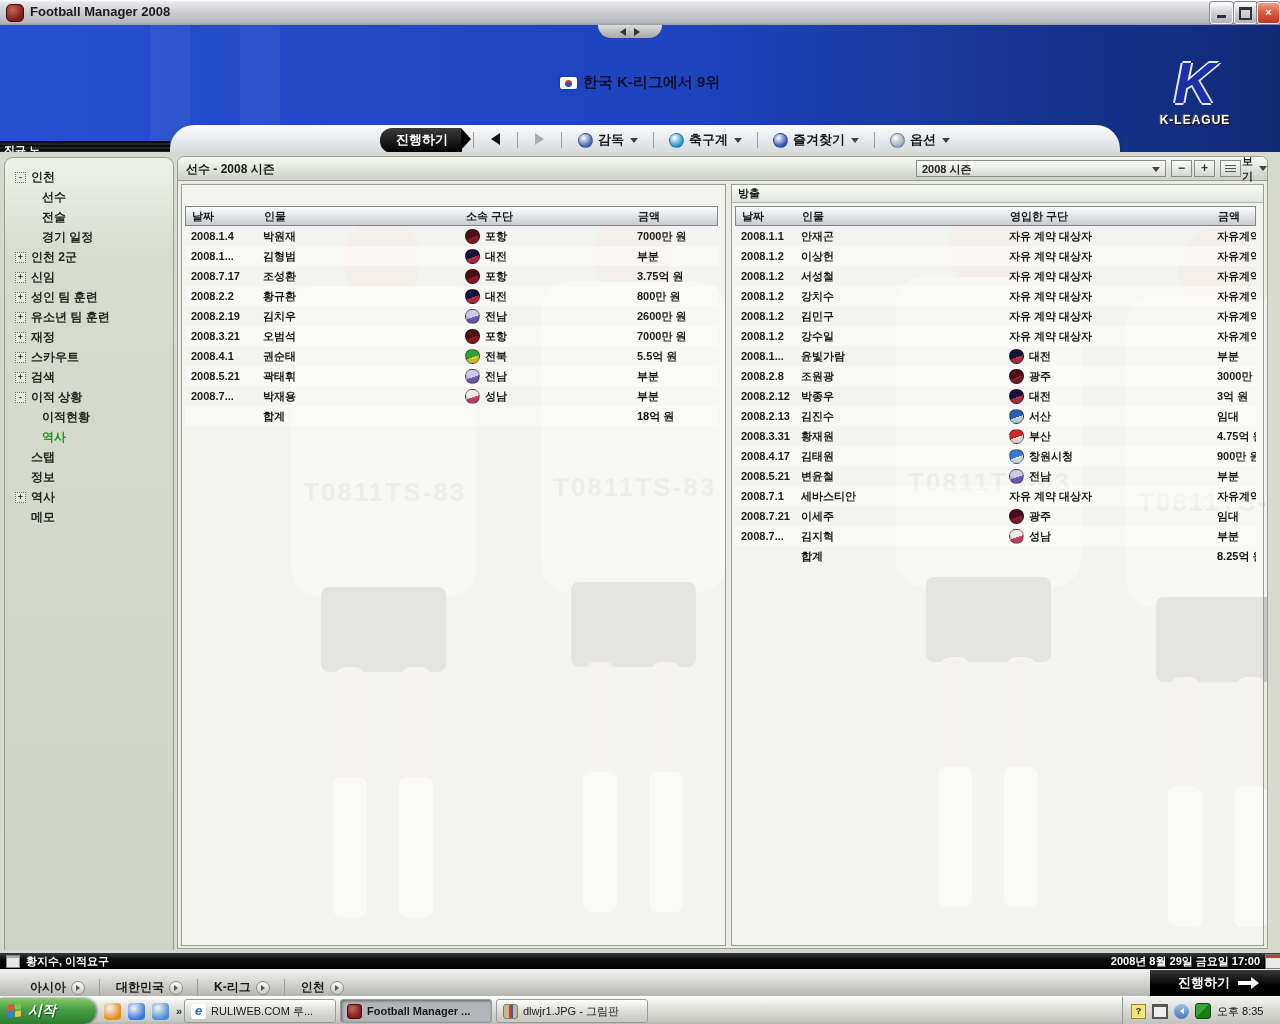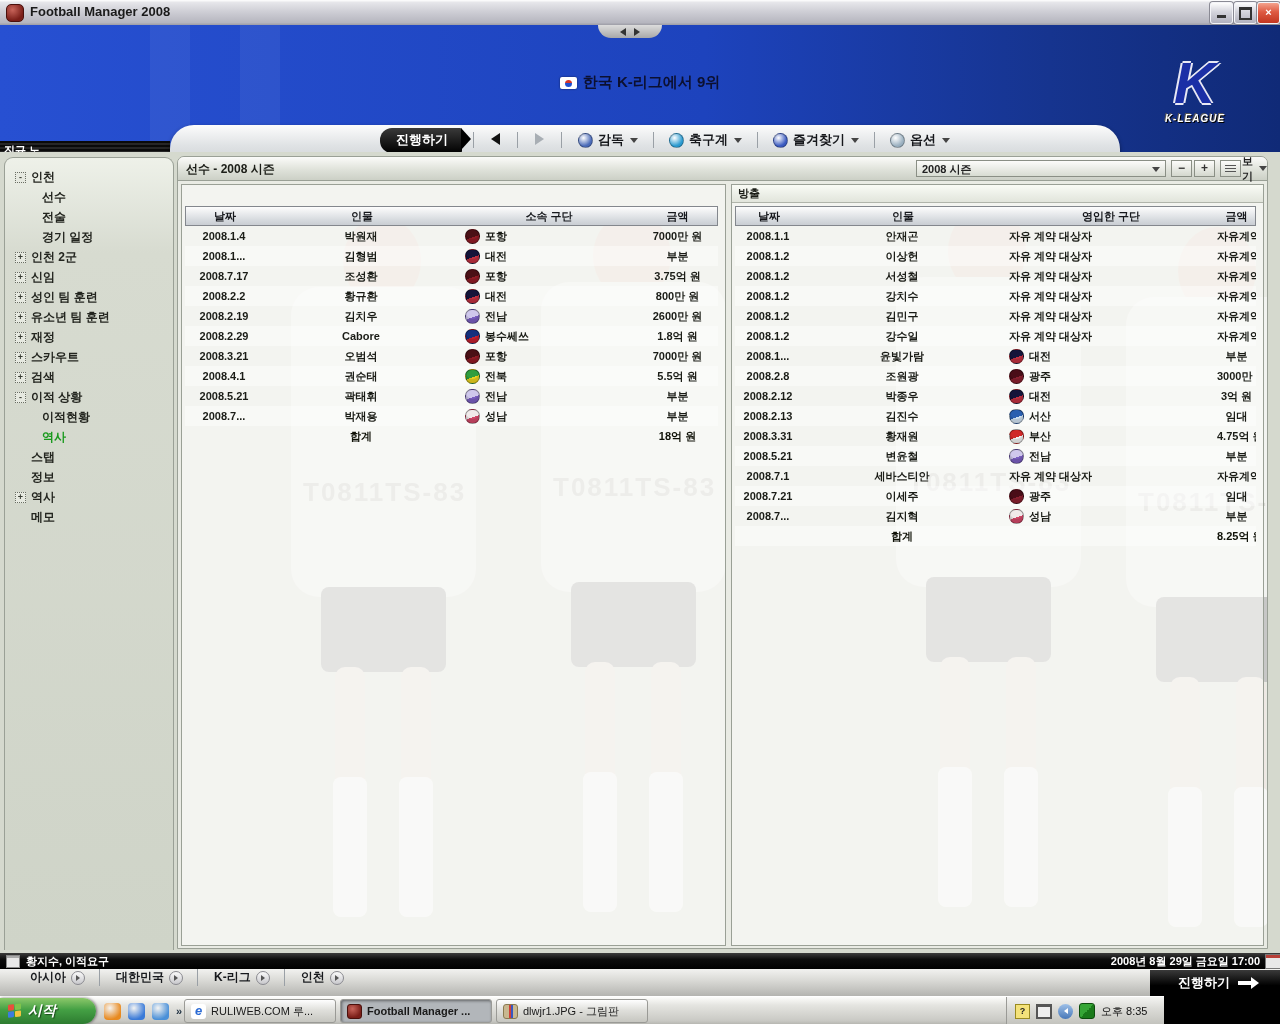--- a/index.html
+++ b/index.html
@@ -42,21 +42,21 @@
   #club-name{left:340px;top:10px;width:600px;text-align:center;font-size:30px;font-weight:bold;
     color:#0c1030;text-shadow:1px 1px 0 rgba(120,150,255,.35);letter-spacing:1px;}
   #club-sub{left:340px;top:48px;width:600px;text-align:center;font-size:15px;font-weight:bold;color:#0c1030;}
   #kr-flag{display:inline-block;width:17px;height:12px;background:#fff;border-radius:2px;vertical-align:-2px;
     margin-right:6px;position:relative;box-shadow:0 0 2px rgba(0,0,0,.6);}
   #kr-flag i{position:absolute;left:5px;top:2.5px;width:7px;height:7px;border-radius:50%;
     background:linear-gradient(#d3362a 50%,#1e4fd0 50%);}
   #kleague-logo{left:1130px;top:28px;width:130px;height:95px;text-align:center;color:#fff;}
   #kleague-k{font-size:58px;font-weight:bold;font-style:italic;color:#1b2fa6;
     text-shadow:-2px 0 0 #e8e8f4,2px 0 0 #e8e8f4,0 -2px 0 #e8e8f4,0 2px 0 #e8e8f4;line-height:60px;}
-  #kleague-text{font-size:10px;font-weight:bold;font-style:italic;letter-spacing:1px;color:#fff;
+  #kleague-text{font-size:12px;font-weight:bold;letter-spacing:1px;color:#fff;
     text-shadow:1px 1px 0 #000,-1px -1px 0 #555;}
   #manager-strip{left:0;top:116px;width:170px;height:36px;padding:2px 0 0 4px;box-sizing:border-box;
     background:repeating-linear-gradient(#0a0a0a 0 2px,#262626 2px 4px);
     color:#fff;font-size:11px;font-weight:bold;line-height:14px;}
 
   
   #toolbar{left:170px;top:100px;width:950px;height:52px;border-radius:24px;
     background:linear-gradient(#fcfcfc,#dfe2e4 40%,#c2c6ca);box-shadow:0 2px 4px rgba(0,0,0,.45);}
   #tb-row1{position:absolute;left:210px;top:3px;height:24px;display:flex;align-items:center;gap:7px;}
   #continue-btn{background:linear-gradient(#3a3a3a,#000);color:#fff;font-size:13px;font-weight:bold;
@@ -122,21 +122,21 @@
   #view-dd{position:absolute;left:1064px;top:3px;height:17px;font-size:11px;font-weight:bold;color:#222;
     display:flex;align-items:center;gap:4px;}
   #view-dd .caret{width:0;height:0;border-left:4px solid transparent;border-right:4px solid transparent;border-top:5px solid #444;}
 
   
   .panel{position:absolute;top:27px;height:760px;border:1px solid #9aa096;background:rgba(252,252,250,.55);}
   #panel-in{left:3px;width:543px;}
   #panel-out{left:553px;width:531px;}
   .panel-title{height:17px;line-height:17px;font-size:11px;font-weight:bold;color:#1c1e18;
     padding-left:6px;border-bottom:1px solid #b0b4aa;background:linear-gradient(rgba(250,252,246,.9),rgba(222,226,216,.85));}
-  .ttable{position:absolute;left:3px;right:7px;top:21px;text-align:center;}
+  .ttable{position:absolute;left:3px;right:7px;top:21px;}
   .thead{display:grid;height:18px;line-height:18px;font-size:11px;font-weight:bold;color:#16181c;
     border:1px solid #83878d;background:linear-gradient(#fdfdfd,#d7dbdf 70%,#c9cdd3);}
   .trow{display:grid;height:20px;line-height:20px;font-size:11px;font-weight:bold;color:#1a1c16;cursor:pointer;}
   .trow:nth-child(even){background:rgba(255,255,255,.42);}
   .grid-in{grid-template-columns:72px 202px 172px 1fr;}
   .grid-out{grid-template-columns:60px 208px 208px 1fr;}
   .cell{padding-left:6px;white-space:nowrap;overflow:hidden;}
   .clubcell{display:flex;align-items:center;gap:5px;}
   .badge{width:13px;height:13px;border-radius:45% 45% 50% 50%;border:1px solid rgba(0,0,0,.4);
     box-shadow:inset 0 -4px 0 rgba(0,0,0,.12);flex:none;}
@@ -148,35 +148,35 @@
   #status-news-icon{position:absolute;left:6px;top:2px;width:12px;height:11px;background:#e8e8e8;border:1px solid #888;
     box-shadow:inset 0 2px 0 #aaa;}
   #status-msg{position:absolute;left:26px;top:1px;}
   #status-date{position:absolute;right:26px;top:1px;}
   #status-cal-icon{position:absolute;right:5px;top:1px;width:14px;height:13px;background:#e8e8e8;border:1px solid #777;
     box-shadow:inset 0 3px 0 #b84038;}
 
   
   #bottomnav{left:0;top:969px;width:1280px;height:27px;
     background:linear-gradient(#f2f2f0,#d8d8d4 45%,#b4b4b0);}
-  #bn-items{position:absolute;left:14px;top:0;height:27px;display:flex;align-items:flex-start;}
+  #bn-items{position:absolute;left:14px;top:0;height:27px;display:flex;align-items:flex-end;}
   .bn-item{display:flex;align-items:center;gap:5px;font-size:12px;font-weight:bold;color:#17191d;padding:0 14px 0 16px;
     border-right:1px solid #9aa0a6;cursor:pointer;}
   .bn-item:last-child{border-right:none;}
   .bn-circ{width:12px;height:12px;border-radius:50%;border:1px solid #8a8a90;background:linear-gradient(#fafafa,#c8c8cc);
     display:flex;align-items:center;justify-content:center;}
   .bn-circ .tri-r{border-top-width:3px;border-bottom-width:3px;border-left:4px solid #555;}
   #bn-continue{position:absolute;right:0;top:1px;width:130px;height:26px;background:linear-gradient(#3a3a3a,#000 60%);
     color:#fff;font-size:13px;font-weight:bold;display:flex;align-items:center;justify-content:center;gap:8px;cursor:pointer;}
   #bn-continue .arrow{width:14px;height:4px;background:#fff;position:relative;}
   #bn-continue .arrow:after{content:"";position:absolute;right:-7px;top:-4px;border-top:6px solid transparent;
     border-bottom:6px solid transparent;border-left:8px solid #fff;}
 
   
-  #taskbar{left:0;top:996px;width:1164px;height:28px;
+  #taskbar{left:0;top:996px;width:1280px;height:28px;
     background:linear-gradient(#fdfdfb,#e4e4e0 30%,#c9c9c4 85%,#b2b2ac);border-top:1px solid #fff;}
   #start-btn{left:0;top:1px;width:96px;height:26px;border-radius:0 13px 13px 0;
     background:linear-gradient(#8cc86a,#44a044 45%,#2d7c30);box-shadow:1px 0 3px rgba(0,0,0,.5);
     display:flex;align-items:center;gap:6px;padding-left:8px;box-sizing:border-box;cursor:pointer;}
   #winflag{width:14px;height:14px;display:grid;grid-template-columns:6px 6px;grid-template-rows:6px 6px;gap:1px;transform:skewY(-6deg);}
   #winflag i{border-radius:1px;}
   #winflag i:nth-child(1){background:#e8503c;} #winflag i:nth-child(2){background:#7ec44c;}
   #winflag i:nth-child(3){background:#3c7ce0;} #winflag i:nth-child(4){background:#f2c440;}
   #start-label{color:#fff;font-size:14px;font-weight:bold;font-style:italic;text-shadow:1px 1px 1px #1a4a1a;}
   #quicklaunch{left:104px;top:4px;height:20px;display:flex;align-items:center;gap:7px;}
@@ -477,29 +477,20 @@
               <div class="trow grid-in">
                 <span class="cell">2008.2.19</span>
                 <span class="cell">김치우</span>
                 <span class="cell clubcell">
                   <span class="badge" style="background: linear-gradient(160deg, rgb(207, 200, 236) 55%, rgb(122, 95, 192) 55%);"></span>
                   <span>전남</span>
                 </span>
                 <span class="cell">2600만 원</span>
               </div>
               <div class="trow grid-in">
-                <span class="cell">2008.2.29</span>
-                <span class="cell">Cabore</span>
-                <span class="cell clubcell">
-                  <span class="badge" style="background: linear-gradient(160deg, rgb(22, 48, 126) 55%, rgb(194, 32, 48) 55%);"></span>
-                  <span>봉수쎄쓰</span>
-                </span>
-                <span class="cell">1.8억 원</span>
-              </div>
-              <div class="trow grid-in">
                 <span class="cell">2008.3.21</span>
                 <span class="cell">오범석</span>
                 <span class="cell clubcell">
                   <span class="badge" style="background: linear-gradient(160deg, rgb(74, 16, 22) 55%, rgb(145, 28, 38) 55%);"></span>
                   <span>포항</span>
                 </span>
                 <span class="cell">7000만 원</span>
               </div>
               <div class="trow grid-in">
                 <span class="cell">2008.4.1</span>
@@ -635,20 +626,29 @@
               <div class="trow grid-out">
                 <span class="cell">2008.3.31</span>
                 <span class="cell">황재원</span>
                 <span class="cell clubcell">
                   <span class="badge" style="background: linear-gradient(160deg, rgb(208, 40, 40) 55%, rgb(240, 240, 240) 55%);"></span>
                   <span>부산</span>
                 </span>
                 <span class="cell">4.75억 원</span>
               </div>
               <div class="trow grid-out">
+                <span class="cell">2008.4.17</span>
+                <span class="cell">김태원</span>
+                <span class="cell clubcell">
+                  <span class="badge" style="background: linear-gradient(160deg, rgb(58, 122, 208) 55%, rgb(232, 240, 248) 55%);"></span>
+                  <span>창원시청</span>
+                </span>
+                <span class="cell">900만 원</span>
+              </div>
+              <div class="trow grid-out">
                 <span class="cell">2008.5.21</span>
                 <span class="cell">변윤철</span>
                 <span class="cell clubcell">
                   <span class="badge" style="background: linear-gradient(160deg, rgb(207, 200, 236) 55%, rgb(122, 95, 192) 55%);"></span>
                   <span>전남</span>
                 </span>
                 <span class="cell">부분</span>
               </div>
               <div class="trow grid-out">
                 <span class="cell">2008.7.1</span>

